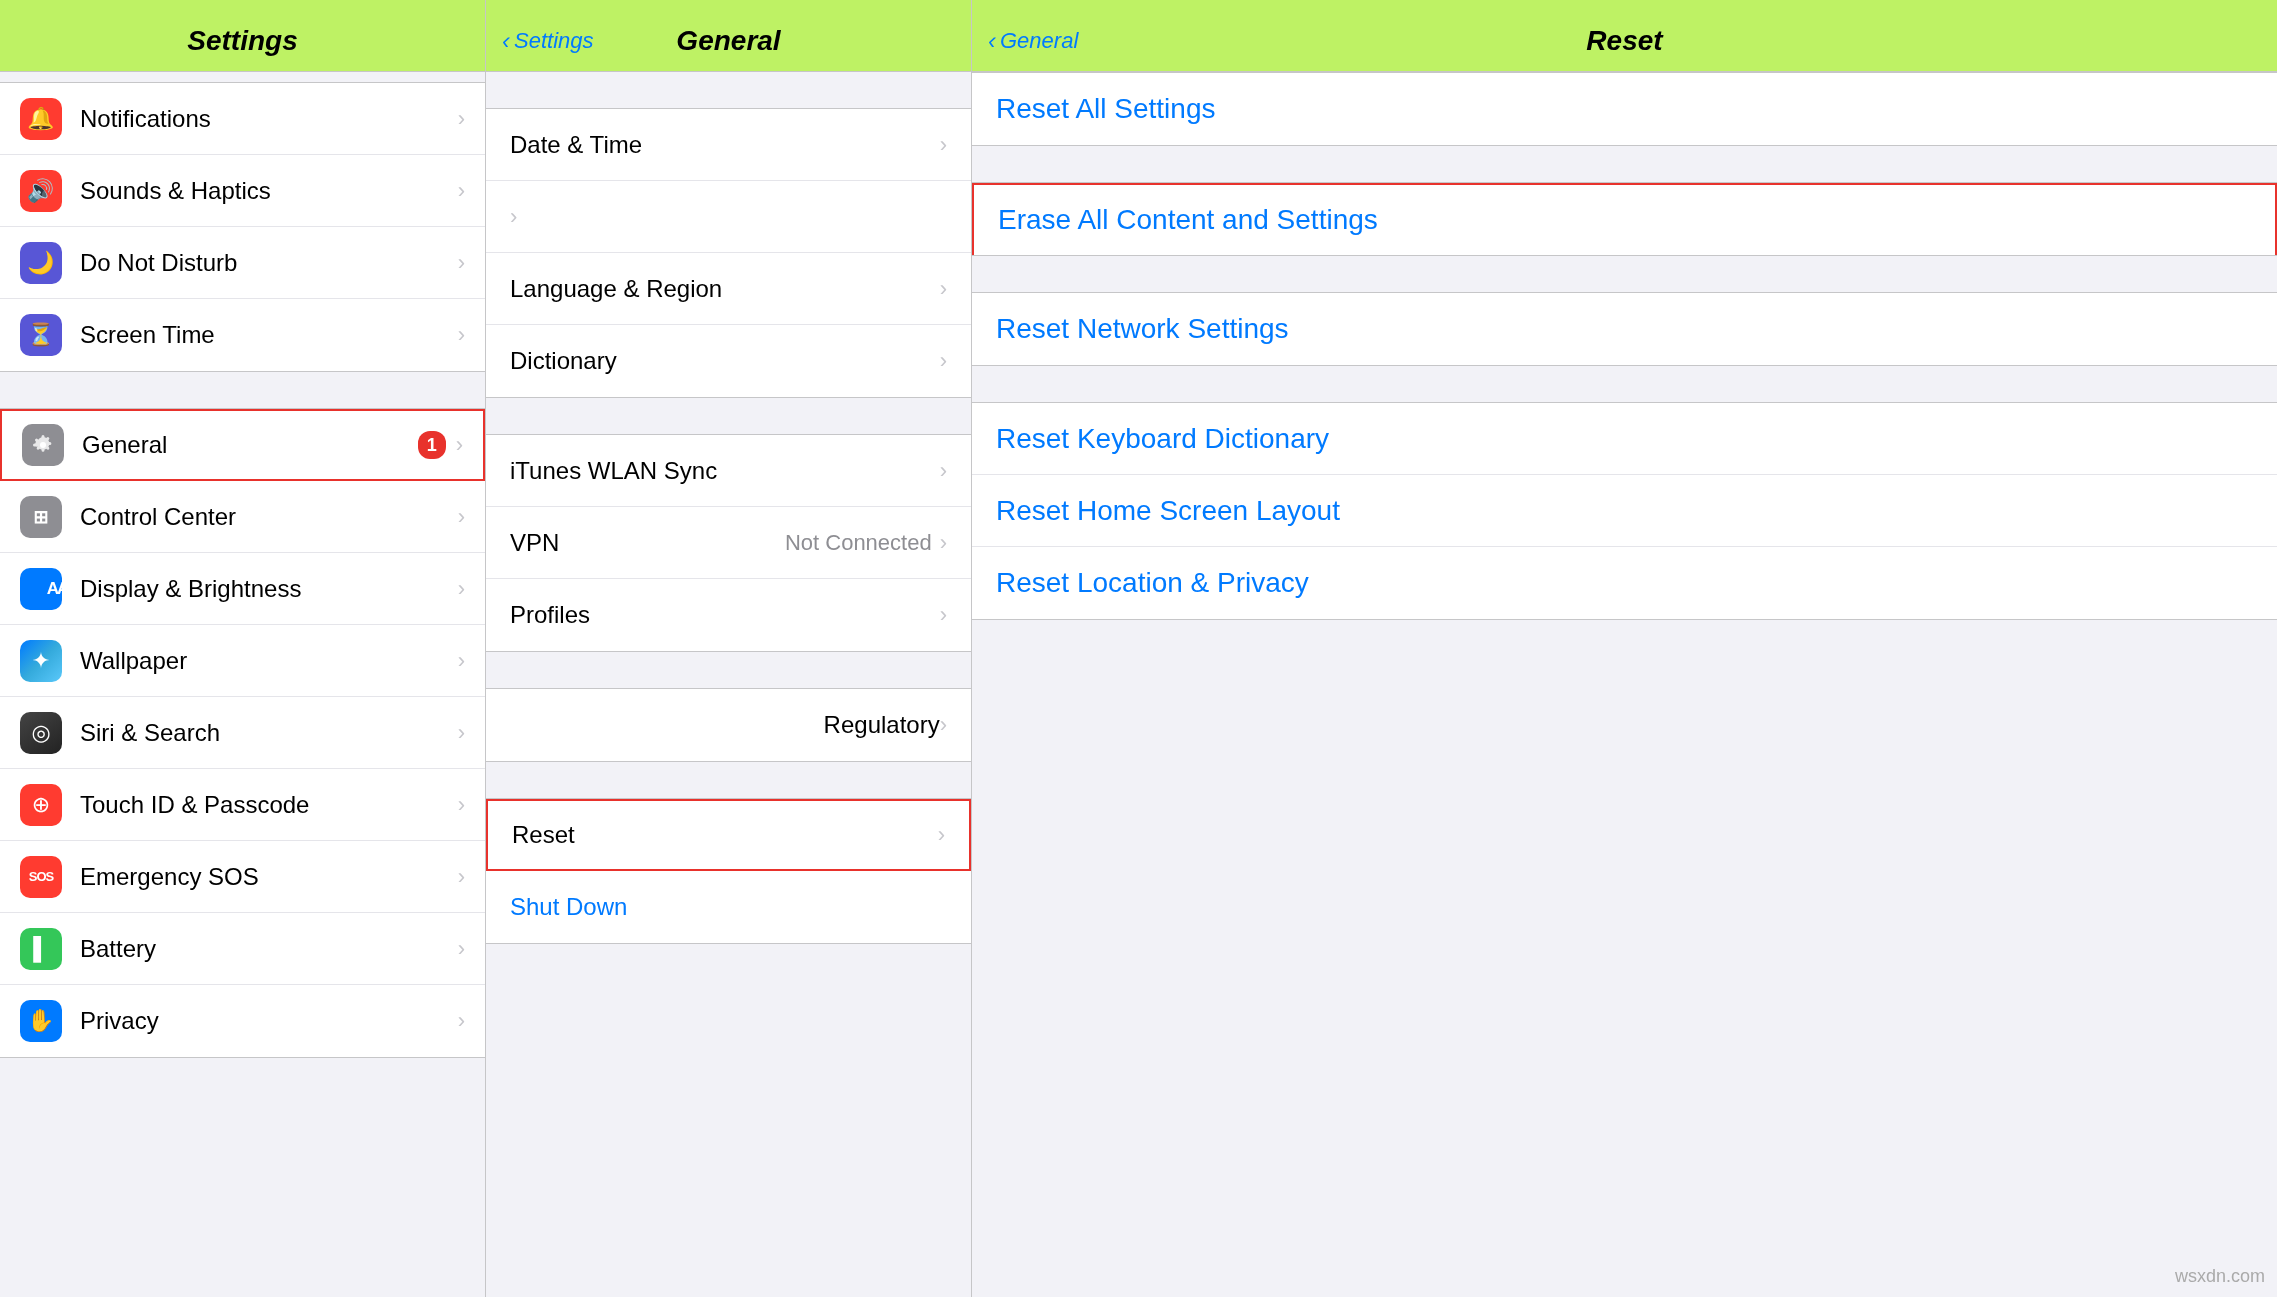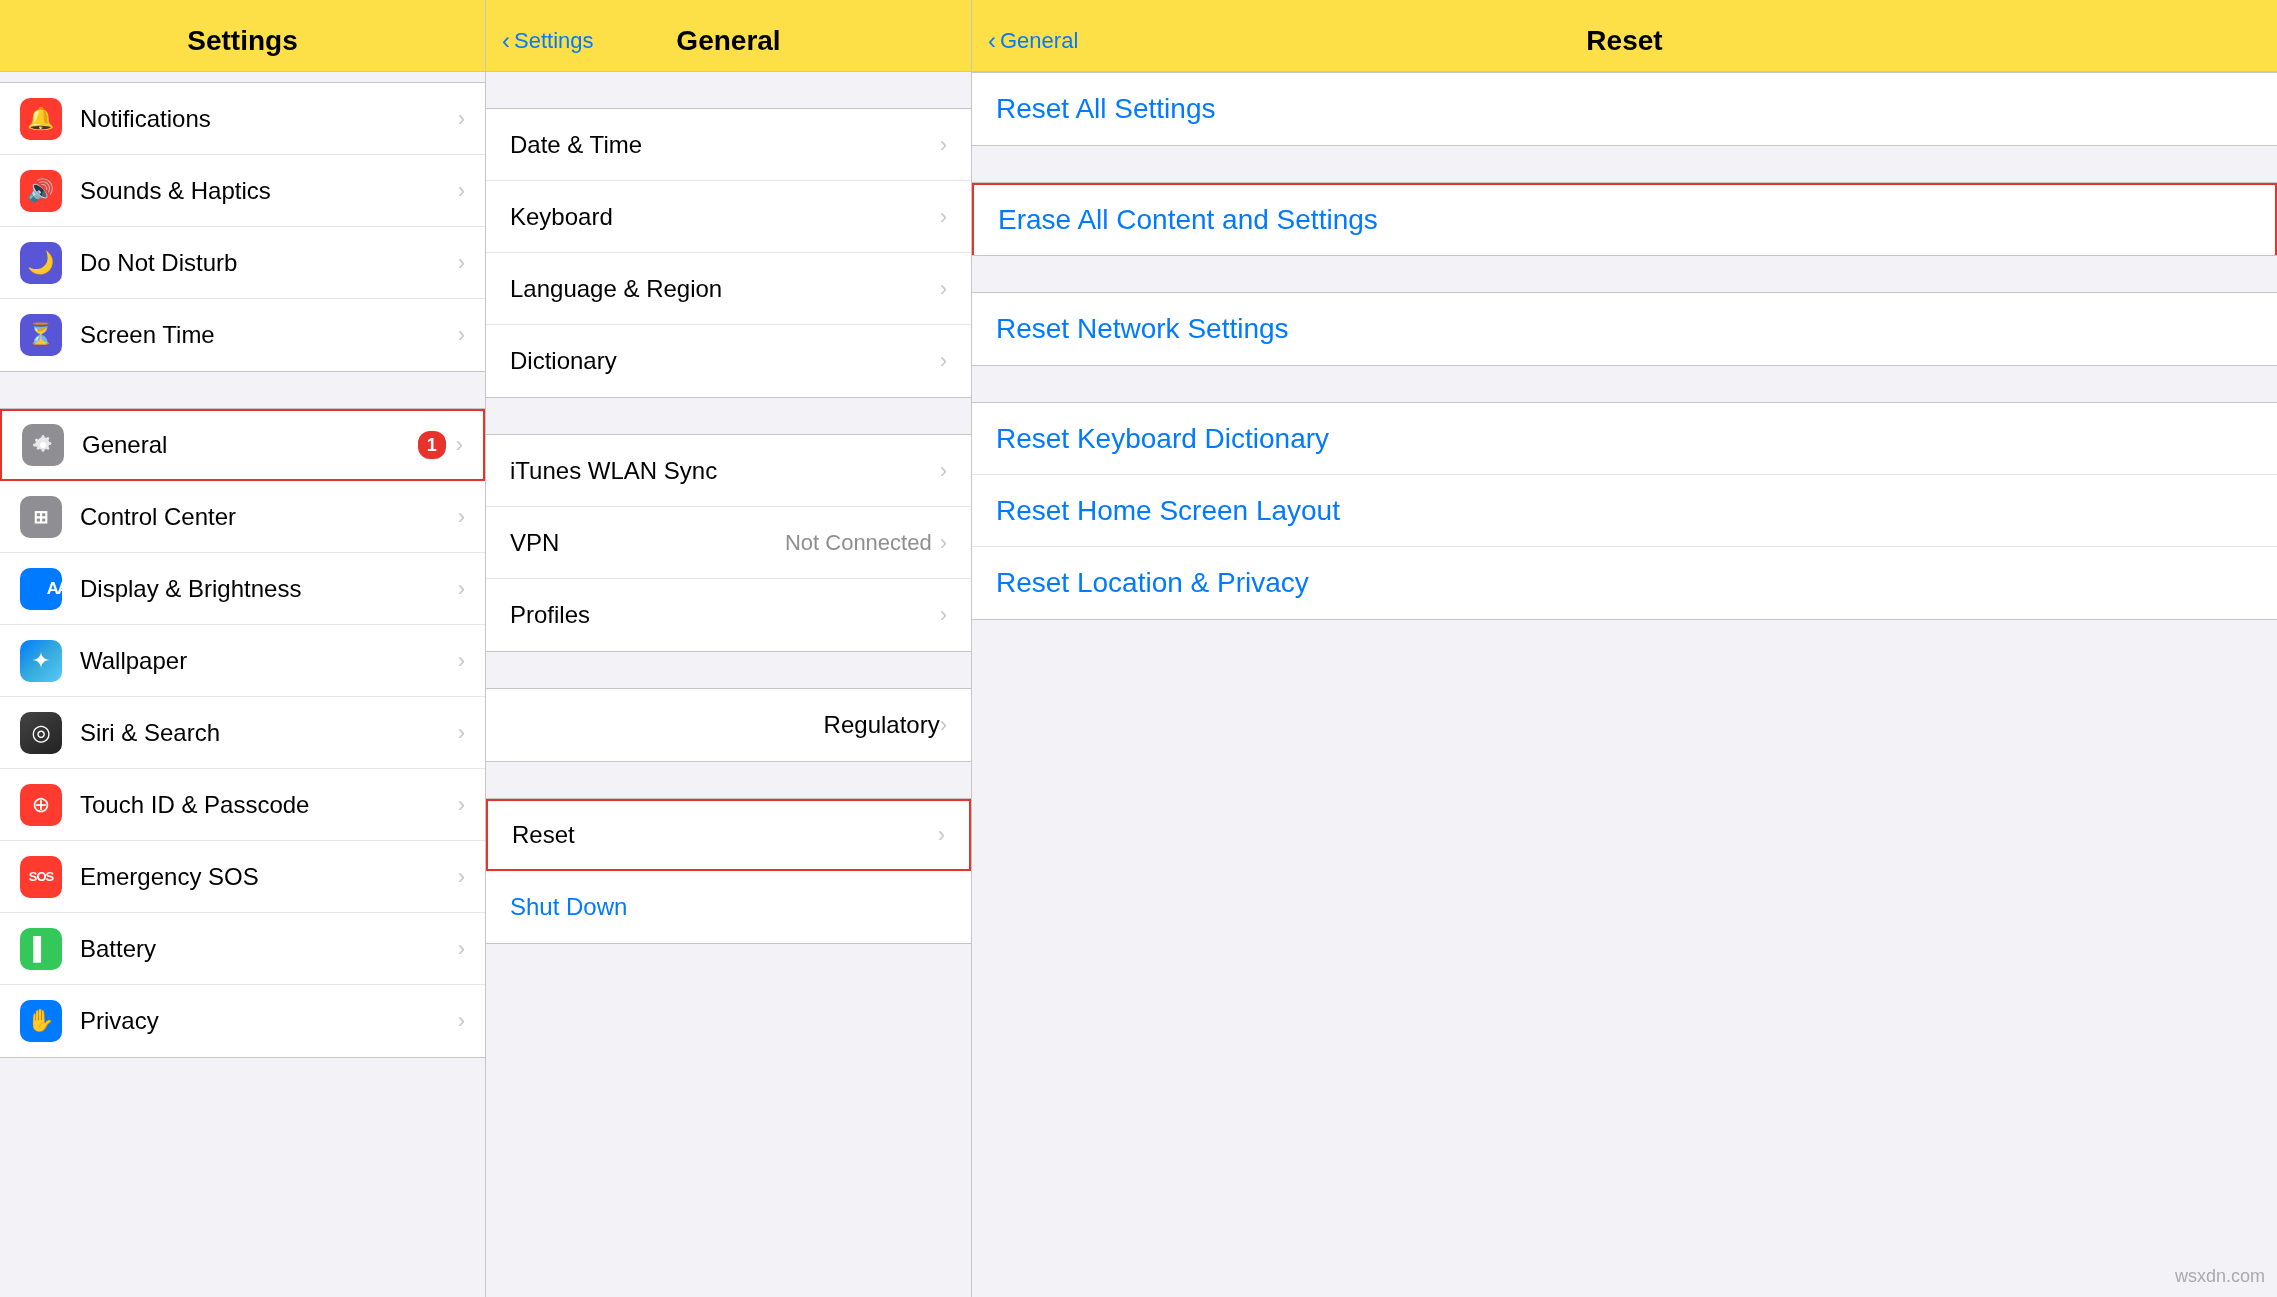--- a/index.html
+++ b/index.html
@@ -32,29 +32,30 @@
       background: #f2f2f7;
     }
 
     .col-reset {
       flex: 1;
       background: #f2f2f7;
     }
 
     
     .col-header {
-      background: #fde047;
+      background: #bef264;
       border-bottom: 1px solid #c6c6c8;
       padding: 25px 20px 14px;
       text-align: center;
       min-height: 64px;
       display: flex;
       align-items: center;
       justify-content: center;
       position: relative;
+      font-style: italic;
     }
 
     .col-header-title {
       font-size: 28px;
       font-weight: 700;
       color: #000;
     }
 
     .col-header-back {
       position: absolute;
@@ -362,21 +363,20 @@
   </div>
   <div class="settings-list">
     <div class="scroll-indicator"></div>
     <div class="list-group" id="general-group-1">
         <div class="list-item-plain">
     <span class="item-plain-label" style="">Date &amp; Time</span>
 
     <span class="chevron-right">›</span>
   </div>
         <div class="list-item-plain">
-    <span class="item-plain-label" style="">Keyboard</span>
 
     <span class="chevron-right">›</span>
   </div>
         <div class="list-item-plain">
     <span class="item-plain-label" style="">Language &amp; Region</span>
 
     <span class="chevron-right">›</span>
   </div>
         <div class="list-item-plain" style="border-bottom: none;">
     <span class="item-plain-label" style="">Dictionary</span>

